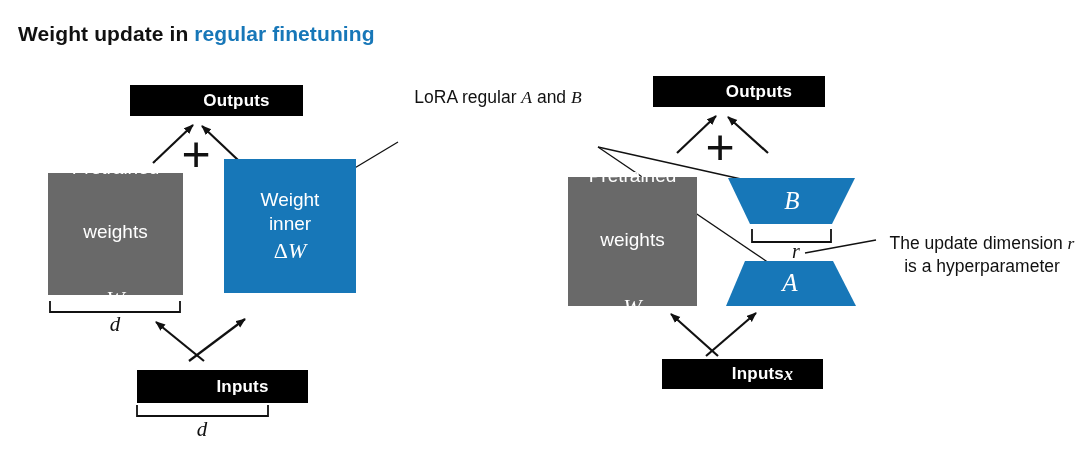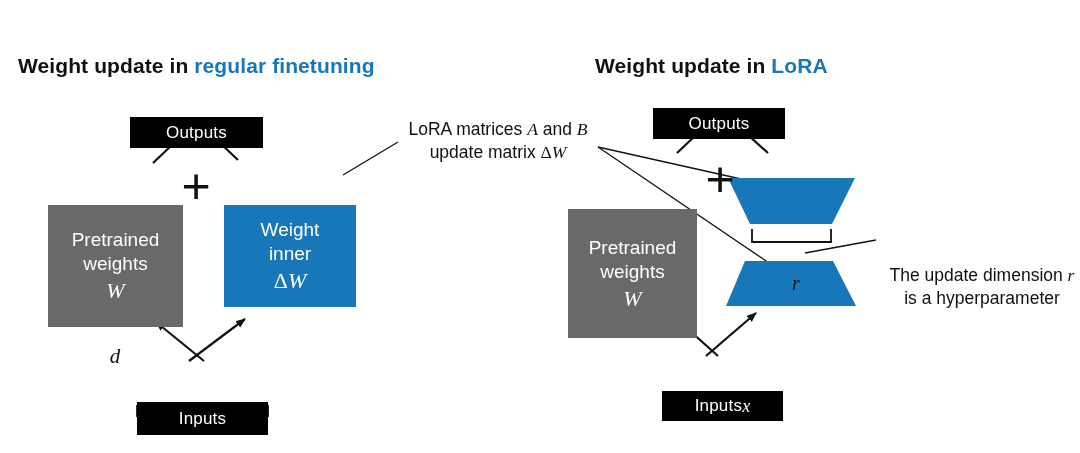--- a/index.html
+++ b/index.html
@@ -13,53 +13,54 @@
     width: 1080px;
     height: 453px;
     background: #ffffff;
     overflow: hidden;
   }
   #diagram-svg {
     position: absolute;
     left: 0; top: 0;
     width: 1080px; height: 453px;
   }
-  .abs { position: absolute; margin-top: 32px; }
+  .abs { position: absolute; }
 
   .panel-title {
     font-size: 21px;
     font-weight: bold;
     color: #111111;
     white-space: nowrap;
     letter-spacing: 0.1px;
   }
   .panel-title .hl { color: var(--accent-blue, #1777b8); }
 
   .black-box {
     background: var(--box-black, #000000);
     color: #ffffff;
     display: flex;
     align-items: center;
     justify-content: center;
     font-size: 17px;
-    font-weight: 400;
+    font-weight: 700;
     letter-spacing: 0.2px;
+    padding-left: 40px;
   }
 
   .matrix-box {
     color: #ffffff;
     display: flex;
     flex-direction: column;
     align-items: center;
     justify-content: center;
     text-align: center;
     font-size: 19px;
     line-height: 24px;
   }
-  .matrix-box.gray { background: var(--box-gray, #696969); }
+  .matrix-box.gray { background: var(--box-gray, #696969); gap: 40px; }
   .matrix-box.blue { background: var(--accent-blue, #1777b8); }
 
   .math {
     font-family: "Liberation Serif", serif;
     font-style: italic;
   }
   .math-upright {
     font-family: "Liberation Serif", serif;
     font-style: normal;
   }
@@ -162,42 +163,38 @@
   </div>
 
   <div class="abs plus-glyph" style="left:166px; top:125px;">+</div>
 
   <div class="abs matrix-box gray" style="left:48px; top:173px; width:135px; height:122px;">
     <span>Pretrained</span>
     <span>weights</span>
     <span class="math box-symbol">W</span>
   </div>
 
-  <div class="abs matrix-box blue" style="left:224px; top:173px; width:132px; height:102px;">
+  <div class="abs matrix-box blue" style="left:224px; top:159px; width:132px; height:134px;">
     <span>Weight</span>
     <span>inner</span>
     <span class="box-symbol"><span class="math-upright">Δ</span><span class="math">W</span></span>
   </div>
 
   <div class="abs dim-label" style="left:85px; top:313px;">d</div>
 
   <div class="abs black-box" style="left:137px; top:370px; width:131px; height:33px;">
     <span>Inputs</span>
   </div>
 
   <div class="abs dim-label" style="left:172px; top:418px;">d</div>
 
   <div class="abs note" style="left:378px; top:86px; width:240px;">
-    <span class="line"><span>LoRA matrices </span><span class="math">A</span><span> and </span><span class="math">B</span></span>
-    <span class="line"><span>update matrix </span><span class="math-upright">Δ</span><span class="math">W</span></span>
-  </div>
-
-  <div class="abs panel-title" style="left:595px; top:22px;">
-    <span>Weight update in </span><span class="hl">LoRA</span>
-  </div>
+    <span class="line"><span>LoRA regular </span><span class="math">A</span><span> and </span><span class="math">B</span></span>
+  </div>
+
 
   <div class="abs black-box" style="left:653px; top:76px; width:132px; height:31px;">
     <span>Outputs</span>
   </div>
 
   <div class="abs plus-glyph" style="left:690px; top:118px;">+</div>
 
   <div class="abs matrix-box gray" style="left:568px; top:177px; width:129px; height:129px;">
     <span>Pretrained</span>
     <span>weights</span>

